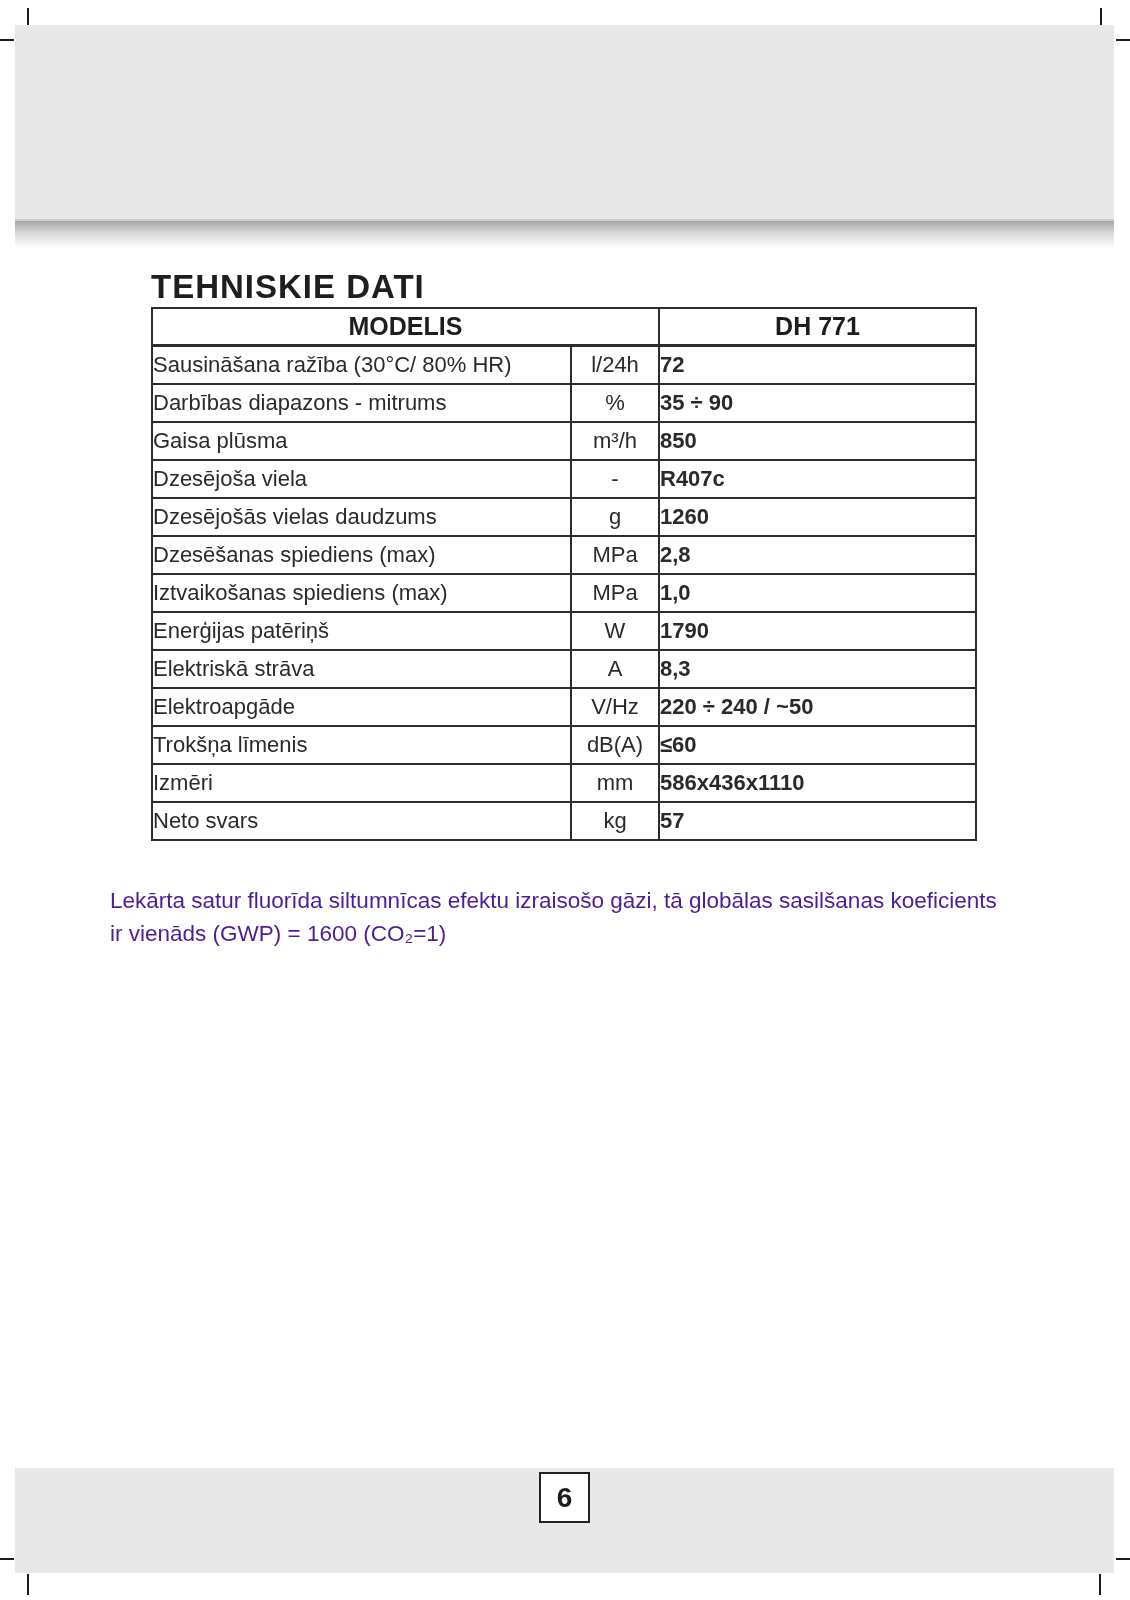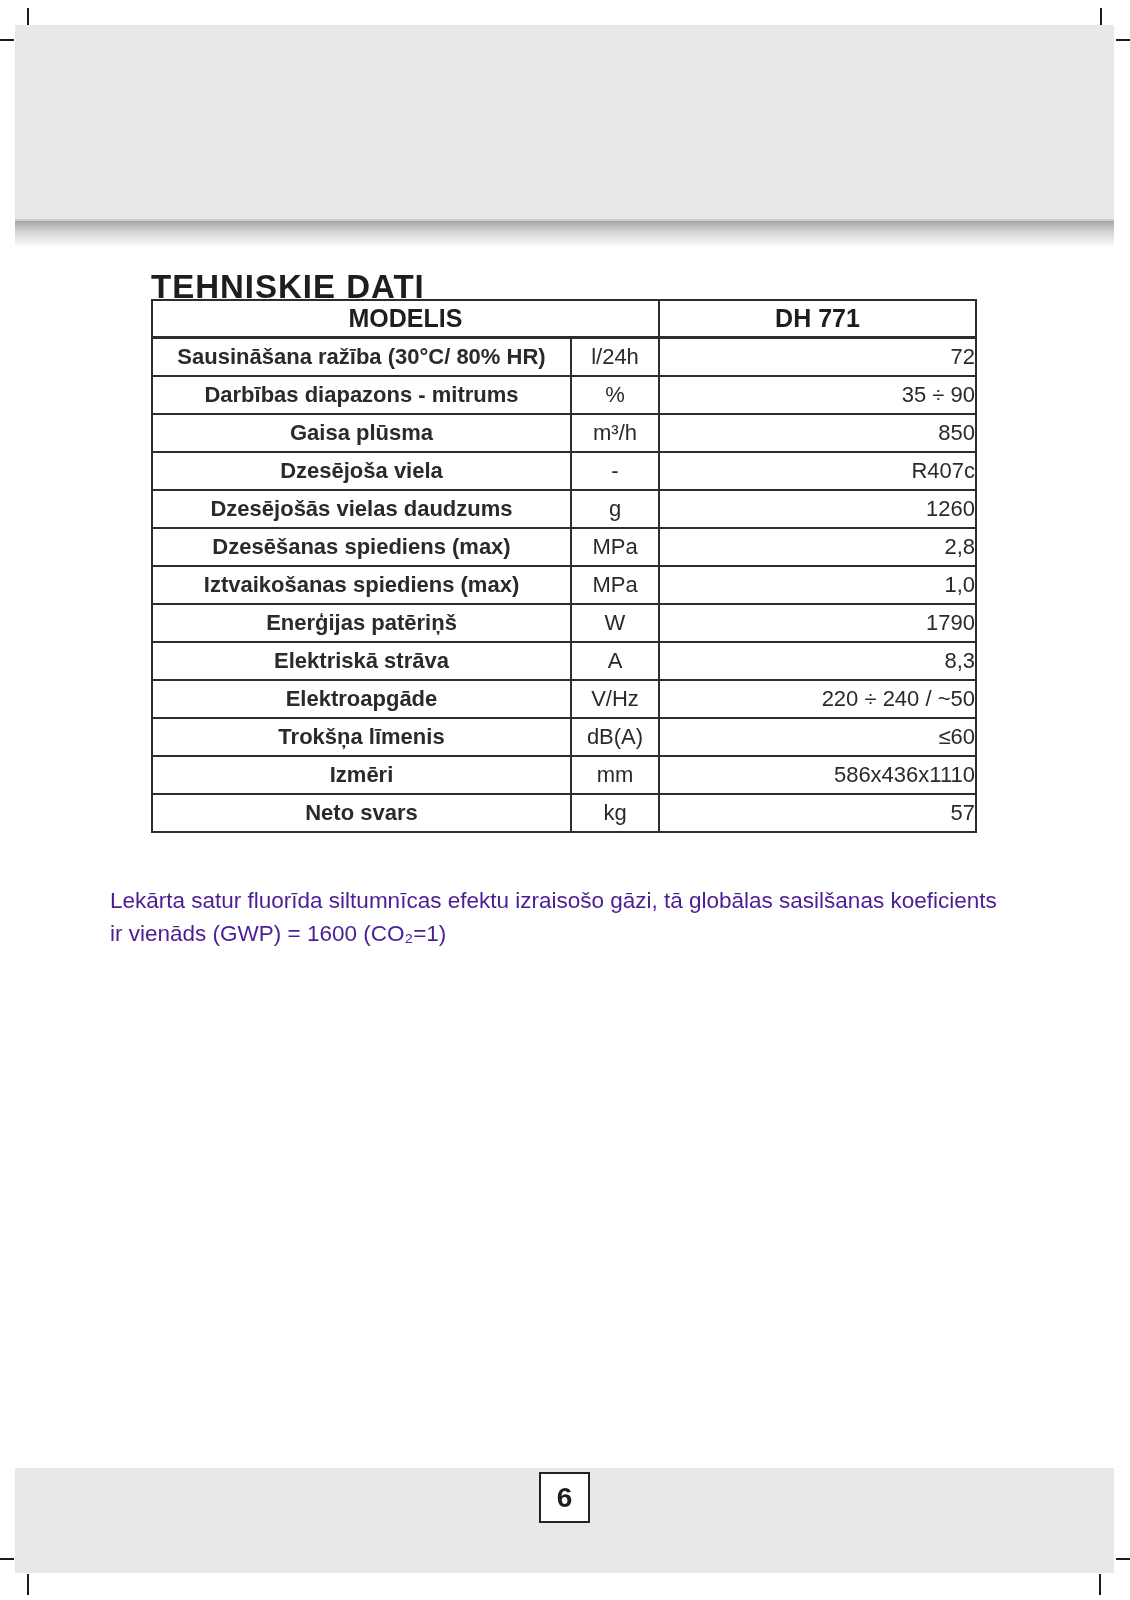--- a/index.html
+++ b/index.html
@@ -45,21 +45,21 @@
     width: 824px;
     text-align: left;
     font-size: 33px;
     font-weight: bold;
     letter-spacing: 1px;
     color: #1e1e1e;
   }
   
   .spec-table-wrap {
     position: absolute;
-    left: 151px; top: 299px;
+    left: 151px; top: 307px;
     width: 888px;
   }
   table.spec {
     border-collapse: collapse;
     table-layout: fixed;
     width: 824px;
     color: #2a2a2a;
   }
   table.spec col.c-label { width: 419px; }
   table.spec col.c-unit  { width: 88px;  }
@@ -72,23 +72,23 @@
   }
   table.spec thead th {
     height: 35px;
     font-size: 25px;
     font-weight: bold;
     text-align: center;
     border-bottom-width: 3px;
     color: #1e1e1e;
   }
   table.spec tbody td { height: 36px; font-size: 22px; }
-  td.col-label { text-align: center; padding-left: 12px; font-weight: bold; }
+  td.col-label { text-align: left; padding-left: 12px; }
   td.col-unit  { text-align: center; }
-  td.col-value { text-align: right; }
+  td.col-value { text-align: left; font-weight: bold; }
   
   .footnote {
     position: absolute;
     left: 110px; top: 884px;
     width: 960px;
     font-size: 22.5px;
     line-height: 33px;
     color: #4c1d95;
   }
   

